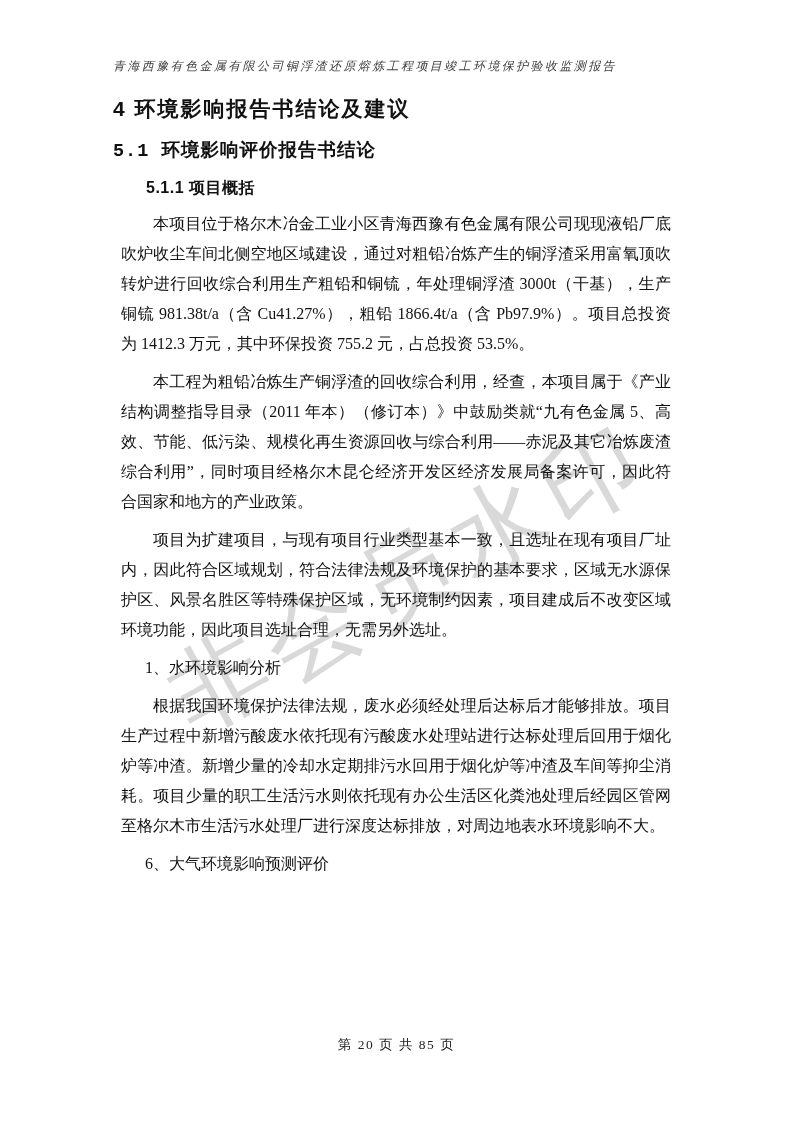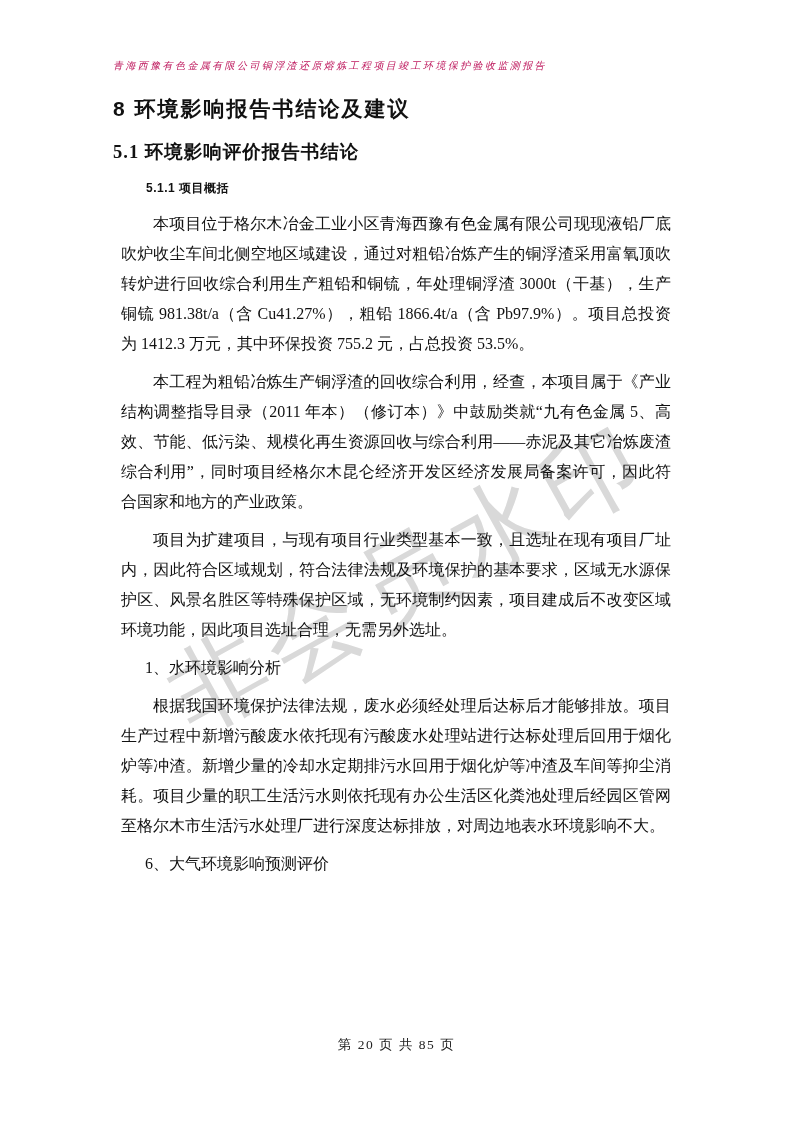--- a/index.html
+++ b/index.html
@@ -20,48 +20,48 @@
   .watermark{
     position:absolute;z-index:0;
     left:410px;top:578px;
     transform:translate(-50%,-50%) rotate(-29deg);
     font-family:"Liberation Sans","DejaVu Sans",sans-serif;
     font-size:96px;letter-spacing:10px;
     color:#d9d9d9;white-space:nowrap;
     user-select:none;
   }
   .doc-header{
-    font-size:10px;
+    font-size:12px;
     font-style:italic;
     letter-spacing:2.4px;
     line-height:16px;
     white-space:nowrap;
-    color:#be185d;
+    color:#404040;
   }
   .chapter-title{
     margin:21px 0 0;
     font-family:"Liberation Sans","DejaVu Sans",sans-serif;
     font-weight:bold;
     font-size:21px;
     letter-spacing:2px;
     line-height:28px;
   }
   .section-title{
     margin:16px 0 0;
-    font-family:Liberation Serif, serif;
+    font-family:Liberation Mono, monospace;
     font-weight:bold;
     font-size:18.5px;
     letter-spacing:1px;
     line-height:26px;
   }
   .h3{
     margin:10px 0 0;
     font-family:"Liberation Sans","DejaVu Sans",sans-serif;
     font-weight:bold;
-    font-size:12px;
+    font-size:16px;
     letter-spacing:0.5px;
     line-height:26px;
     text-indent:33px;
   }
   .para{
     margin:8px;
     font-size:16px;
     line-height:30px;
     text-align:justify;
     text-indent:32px;
@@ -85,21 +85,21 @@
 <body>
 
 <div class="page">
 
   <div class="watermark">非会员水印</div>
 
   <div class="content">
 
     <div class="doc-header">青海西豫有色金属有限公司铜浮渣还原熔炼工程项目竣工环境保护验收监测报告</div>
 
-    <div class="chapter-title">8 环境影响报告书结论及建议</div>
+    <div class="chapter-title">4 环境影响报告书结论及建议</div>
 
     <div class="section-title">5.1 环境影响评价报告书结论</div>
 
     <div class="h3">5.1.1 项目概括</div>
 
     <p class="para">本项目位于格尔木冶金工业小区青海西豫有色金属有限公司现现液铅厂底吹炉收尘车间北侧空地区域建设，通过对粗铅冶炼产生的铜浮渣采用富氧顶吹转炉进行回收综合利用生产粗铅和铜锍，年处理铜浮渣 3000t（干基），生产铜锍 981.38t/a（含 Cu41.27%），粗铅 1866.4t/a（含 Pb97.9%）。项目总投资为 1412.3 万元，其中环保投资 755.2 元，占总投资 53.5%。</p>
 
 
     <p class="para">本工程为粗铅冶炼生产铜浮渣的回收综合利用，经查，本项目属于《产业结构调整指导目录（2011 年本）（修订本）》中鼓励类就“九有色金属 5、高效、节能、低污染、规模化再生资源回收与综合利用——赤泥及其它冶炼废渣综合利用”，同时项目经格尔木昆仑经济开发区经济发展局备案许可，因此符合国家和地方的产业政策。</p>
 

